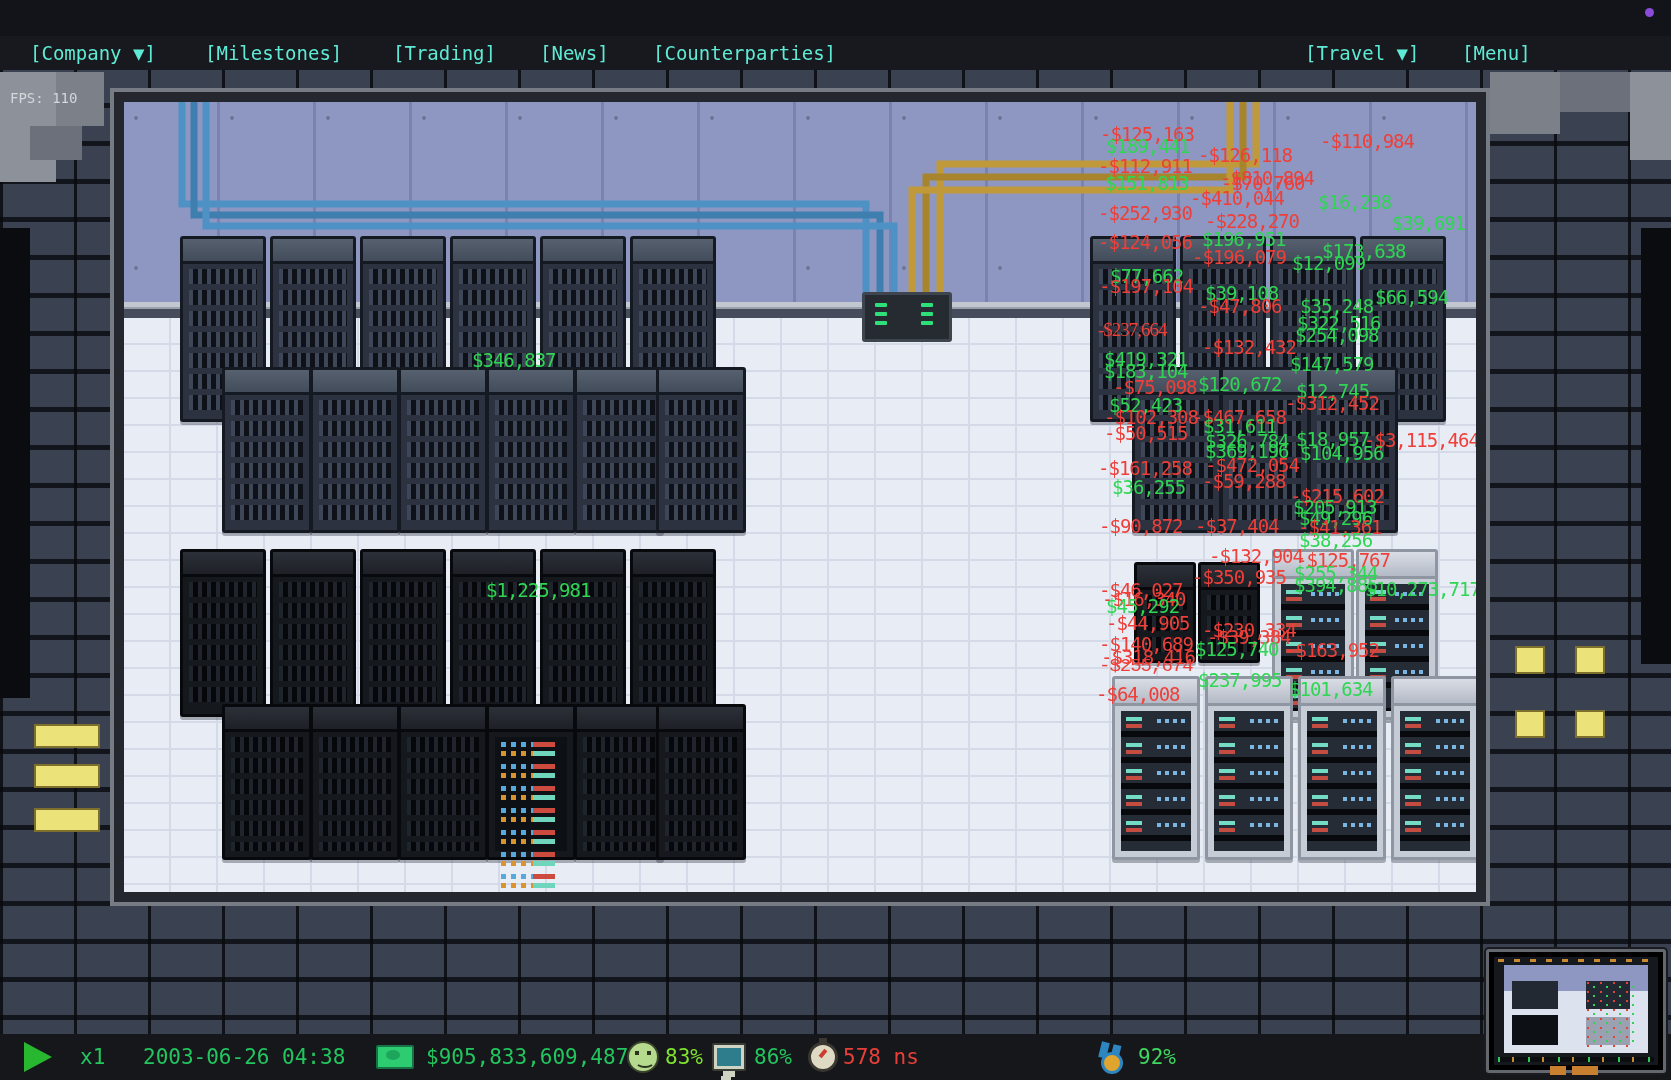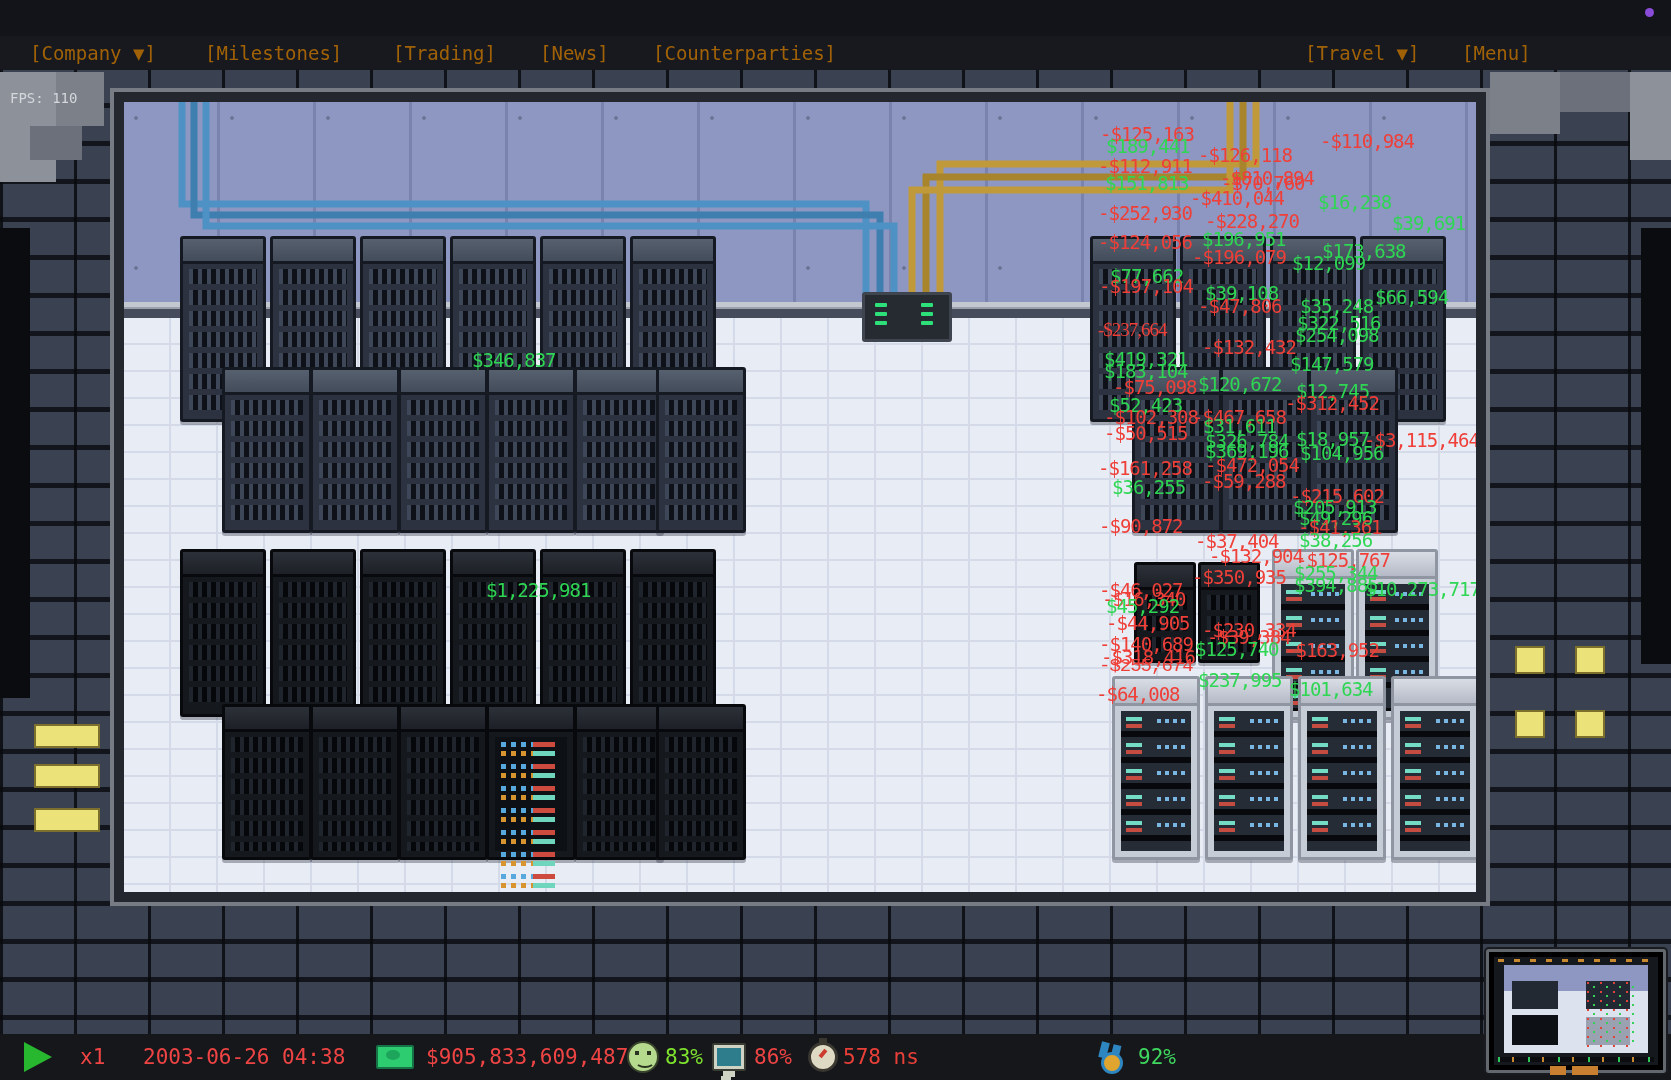--- a/index.html
+++ b/index.html
@@ -3,21 +3,21 @@
 <meta charset="utf-8">
 <style>
   html,body{margin:0;padding:0;background:#0c0d10;}
   body{position:relative;width:1671px;height:1080px;overflow:hidden;
        font-family:"DejaVu Sans Mono","Liberation Mono",monospace;}
 
   
   .title-strip{position:absolute;left:0;top:0;width:1671px;height:36px;background:#131419;}
   .purple-dot{position:absolute;left:1645px;top:8px;width:9px;height:9px;border-radius:50%;background:#8a4bd8;}
   .menubar{position:absolute;left:0;top:36px;width:1671px;height:34px;background:#17191e;}
-  .mi{position:absolute;top:50%;transform:translateY(-50%);color:#a16207;font-size:19px;white-space:pre;text-decoration:none;cursor:pointer;text-align:right;}
+  .mi{position:absolute;top:50%;transform:translateY(-50%);color:#5eead4;font-size:19px;white-space:pre;text-decoration:none;cursor:pointer;text-align:right;}
 
   
   .brickzone{position:absolute;left:0;top:70px;width:1671px;height:964px;
     background-color:#191d24;
     background-image:
       repeating-linear-gradient(to right, rgba(8,10,14,.85) 0 3px, transparent 3px 74px),
       repeating-linear-gradient(to bottom, #3a4150 0 33px, #12151b 33px 38px);}
   .patch{position:absolute;}
   .blackstrip{position:absolute;background:#0a0c10;}
   .window-light{position:absolute;background:#ece27a;border:2px solid #7d6f2c;}
@@ -95,21 +95,21 @@
   .mm-bar{position:absolute;left:4px;right:4px;bottom:3px;height:5px;background:#0b0d10;
      background-image:repeating-linear-gradient(to right,#2ec85a 0 2px,transparent 2px 14px,#c98a2f 14px 16px,transparent 16px 30px);}
   .mm-specks{position:absolute;left:92px;top:24px;width:52px;height:66px;
      background-image:radial-gradient(circle 1.2px at 2px 2px,#e04438 98%,transparent),
                       radial-gradient(circle 1.2px at 8px 6px,#34d058 98%,transparent);
      background-size:13px 9px;}
   .orange-dash{position:absolute;background:#c87f2f;height:9px;top:1066px;z-index:31;}
 
   
   .statusbar{position:absolute;left:0;top:1034px;width:1671px;height:46px;background:#16171b;z-index:20;}
-  .sb{position:absolute;top:50%;transform:translateY(-50%);font-size:21px;color:#ef4444;white-space:pre;}
+  .sb{position:absolute;top:50%;transform:translateY(-50%);font-size:21px;color:#22c55e;white-space:pre;}
   .sb.green{color:#7ee22e;} .sb.red{color:#e84038;} .sb.green2{color:#3fd85e;}
   .play{position:absolute;left:24px;top:50%;transform:translateY(-50%);width:0;height:0;
         border-left:28px solid #28b830;border-top:15px solid transparent;border-bottom:15px solid transparent;cursor:pointer;}
   .ic{position:absolute;top:50%;transform:translateY(-50%);}
   .ic-money{left:376px;width:34px;height:20px;background:#2ecc71;border:2px solid #157347;border-radius:2px;}
   .ic-money::after{content:'';position:absolute;left:8px;top:3px;width:14px;height:10px;border-radius:50%;background:#1da55c;}
   .ic-smiley{left:627px;width:28px;height:28px;border-radius:50%;background:#b5d98d;border:2px solid #39442c;}
   .ic-smiley::before{content:'';position:absolute;left:6px;top:8px;width:4px;height:4px;background:#2a331f;
         box-shadow:12px 0 0 #2a331f;}
   .ic-smiley::after{content:'';position:absolute;left:6px;top:12px;width:16px;height:9px;border:2px solid transparent;
@@ -436,21 +436,21 @@
           <span class="fn r" style="left: 974px; top: 355px;">-$161,258</span>
           <span class="fn r" style="left: 1081px; top: 352px;">-$472,054</span>
           <span class="fn g" style="left: 988px; top: 374px;">$36,255</span>
           <span class="fn r" style="left: 1078px; top: 368px;">-$59,288</span>
           <span class="fn r" style="left: 1166px; top: 383px;">-$215,602</span>
           <span class="fn g" style="left: 1169px; top: 394px;">$205,913</span>
           <span class="fn g" style="left: 1175px; top: 405px;">$49,296</span>
           <span class="fn r" style="left: 1174px; top: 414px;">-$41,361</span>
           <span class="fn r" style="left: 975px; top: 413px;">-$90,872</span>
           <span class="fn g" style="left: 1175px; top: 427px;">$38,256</span>
-          <span class="fn r" style="left: 1071px; top: 428px; text-align: center;">-$37,404</span>
+          <span class="fn r" style="left: 1071px; top: 413px; text-align: center;">-$37,404</span>
           <span class="fn r" style="left: 1085px; top: 443px;">-$132,904</span>
           <span class="fn r" style="left: 1172px; top: 447px;">-$125,767</span>
           <span class="fn r" style="left: 1068px; top: 464px;">-$350,935</span>
           <span class="fn g" style="left: 1170px; top: 460px;">$255,344</span>
           <span class="fn g" style="left: 1170px; top: 472px;">$394,885</span>
           <span class="fn g" style="left: 1241px; top: 476px;">$10,273,717</span>
           <span class="fn r" style="left: 975px; top: 477px;">-$46,027</span>
           <span class="fn r" style="left: 978px; top: 486px;">-$16,340</span>
           <span class="fn g" style="left: 982px; top: 493px;">$45,292</span>
           <span class="fn r" style="left: 982px; top: 510px;">-$44,905</span>

